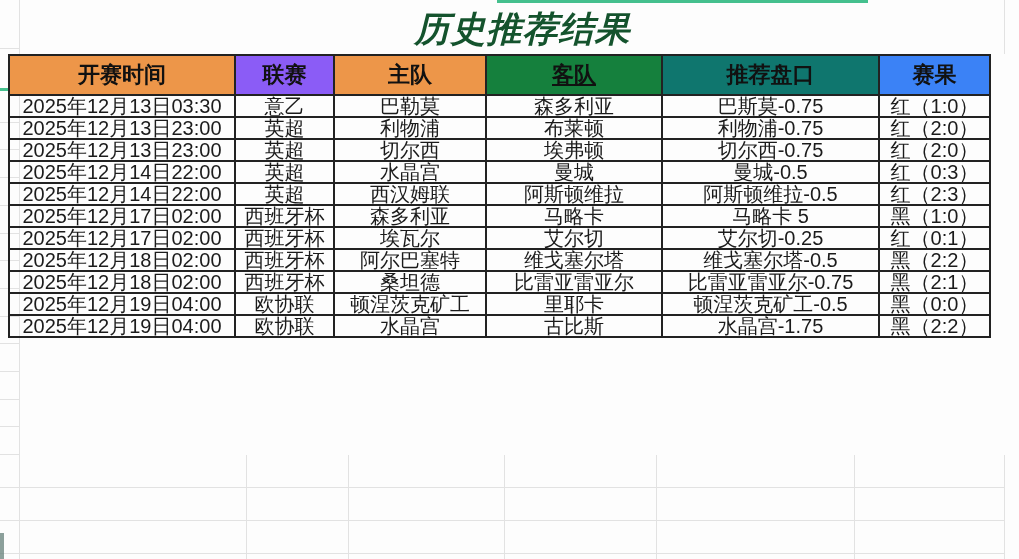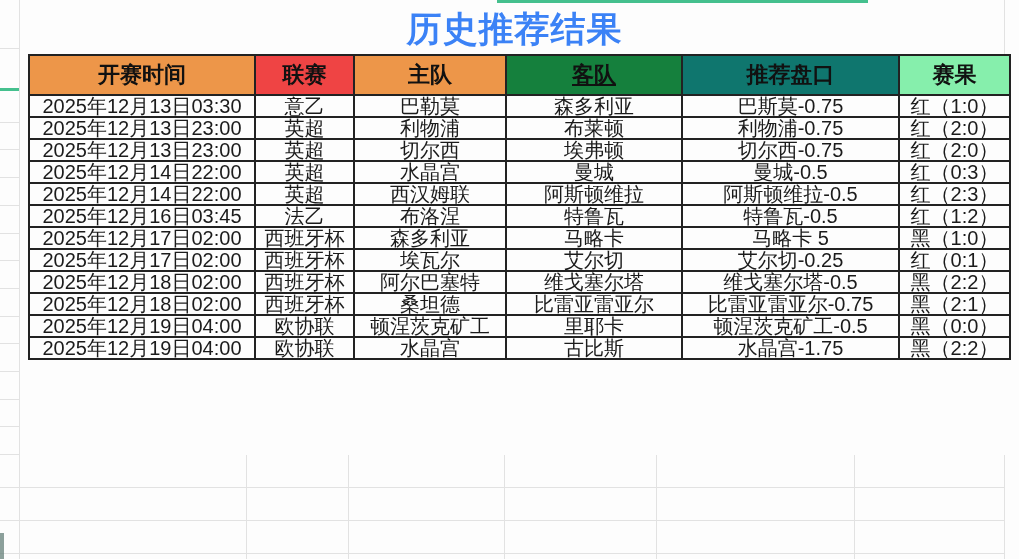--- a/index.html
+++ b/index.html
@@ -24,27 +24,27 @@
   #below-table-grid{
     position:absolute;left:20px;top:455px;width:985px;height:104px;
     background:repeating-linear-gradient(to bottom,transparent 0,transparent 32px,#e2e2e2 32px,#e2e2e2 33px);
   }
   .below-vline{top:455px;height:104px;}
   #teal-top-line{position:absolute;left:497px;top:0;width:371px;height:3px;}
   #teal-strip-mark{position:absolute;left:0;top:88px;width:19px;height:3px;}
   #corner-mark{position:absolute;left:0;top:533px;width:4px;height:26px;background:#66807a;opacity:.75;}
   
   #page-title{
-    position:absolute;left:24px;top:6px;width:981px;height:46px;
+    position:absolute;left:32px;top:6px;width:981px;height:46px;
     text-align:center;font-size:35px;font-weight:bold;line-height:46px;
-    letter-spacing:1px;color:#3b82f6;
+    letter-spacing:1px;color:#14532d;font-style:italic;
   }
   
   #result-table{
-    position:absolute;left:28px;top:54px;width:981px;
+    position:absolute;left:8px;top:54px;width:981px;
     border-collapse:collapse;table-layout:fixed;padding-left:12px;
   }
   #result-table th,#result-table td{
     border:2px solid #222;text-align:center;padding:0;
     white-space:nowrap;overflow:hidden;
   }
   #result-table thead tr{height:40px;}
   #result-table th{font-size:22px;font-weight:bold;color:#111;}
   #result-table tbody tr{height:22px;}
   #result-table td{font-size:20px;line-height:1;color:#1b1b1b;}
@@ -78,25 +78,25 @@
     <col style="width:226px">
       <col style="width:99px">
       <col style="width:152px">
     <col style="width:176px">
       <col style="width:217px">
       <col style="width:111px">
   </colgroup>
   <thead>
     <tr>
         <th style="background: rgb(237, 150, 73);">开赛时间</th>
-        <th style="background: #ef4444;">联赛</th>
+        <th style="background: #8b5cf6;">联赛</th>
         <th style="background: rgb(237, 150, 73); margin-top: 12px;">主队</th>
         <th style="background: #15803d; text-decoration: underline;">客队</th>
         <th style="background: #0f766e;">推荐盘口</th>
-        <th style="background: #86efac;">赛果</th>
+        <th style="background: #3b82f6;">赛果</th>
       </tr>
   </thead>
   <tbody>
       <tr>
         <td>2025年12月13日03:30</td>
         <td>意乙</td>
         <td>巴勒莫</td>
         <td>森多利亚</td>
         <td>巴斯莫-0.75</td>
         <td class="red">红（1:0）</td>
@@ -125,28 +125,20 @@
         <td>曼城-0.5</td>
         <td class="red">红（0:3）</td>
       </tr>
       <tr>
         <td>2025年12月14日22:00</td>
         <td>英超</td>
         <td>西汉姆联</td>
         <td>阿斯顿维拉</td>
         <td>阿斯顿维拉-0.5</td>
         <td class="red">红（2:3）</td>
-      </tr>
-      <tr>
-        <td>2025年12月16日03:45</td>
-        <td>法乙</td>
-        <td>布洛涅</td>
-        <td>特鲁瓦</td>
-        <td>特鲁瓦-0.5</td>
-        <td class="red">红（1:2）</td>
       </tr>
       <tr>
         <td>2025年12月17日02:00</td>
         <td>西班牙杯</td>
         <td>森多利亚</td>
         <td>马略卡</td>
         <td>马略卡 5</td>
         <td class="black">黑（1:0）</td>
       </tr>
       <tr>

